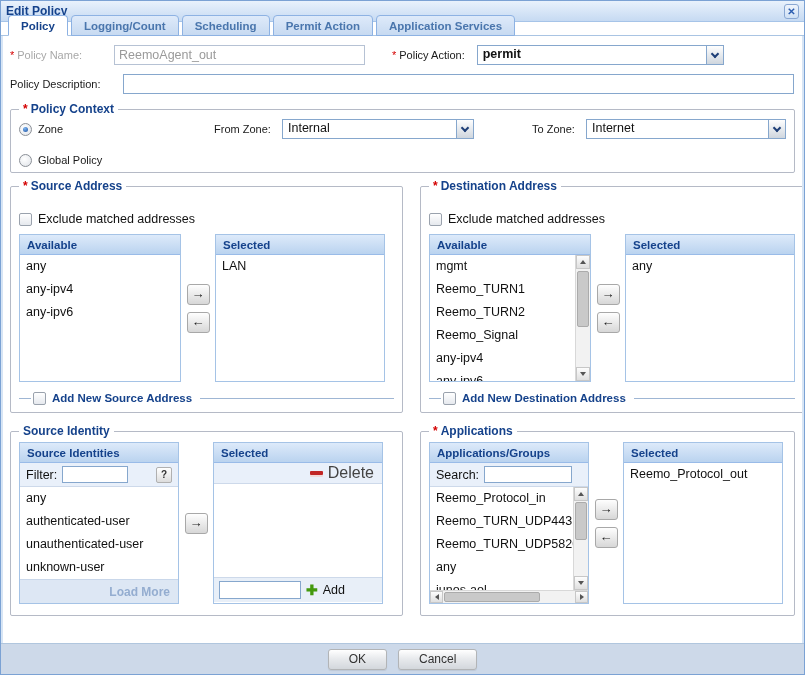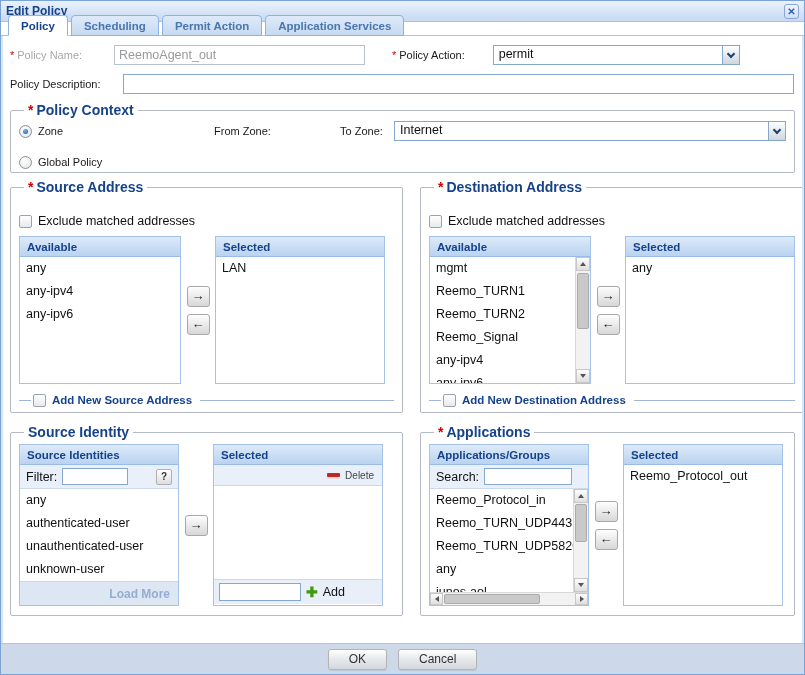--- a/index.html
+++ b/index.html
@@ -40,21 +40,21 @@
   .inp:disabled, .inp.disabled { color:#9a9a9a; border-color:#b6c2d4; background:#fff; }
 
   .sel { height:20px; border:1px solid #86a7cd; background:#fff; display:flex; align-items:stretch; cursor:pointer; }
   .sel .val { flex:1; padding:1px 5px 0; font-size:12.5px; overflow:hidden; white-space:nowrap; }
   .trigger { width:17px; flex:none; border-left:1px solid #86a7cd;
              background:linear-gradient(#fefefe,#cfd6de); display:flex; align-items:center; justify-content:center; }
   .chev { width:6px; height:6px; border-right:2px solid #1f3f77; border-bottom:2px solid #1f3f77;
           transform:rotate(45deg); margin-top:-3px; }
 
   fieldset { border:1px solid #b5bac6; border-radius:2px; padding:0 8px 6px; }
-  legend { font-size:14px; font-weight:bold; color:#15428b; padding:0 4px; margin-left:5px; }
+  legend { font-size:12px; font-weight:bold; color:#15428b; padding:0 4px; }
   legend .req { color:#d40000; margin-right:3px; }
 
   
   .ctx-fieldset { margin-top:7px; height:71px; }
   .ctx-row { display:flex; align-items:center; height:22px; margin-top:2px; }
   .ctx-row + .ctx-row { margin-top:9px; }
   .radio-cell { width:195px; display:flex; align-items:flex-start; gap:6px; }
   .radio { width:13px; height:13px; border-radius:50%; border:1px solid #8b9097; position:relative;
            background:radial-gradient(circle at 40% 35%, #ffffff, #dfe3e8); cursor:pointer; flex:none; }
   .radio.on::after { content:""; position:absolute; left:3px; top:3px; width:5px; height:5px;
@@ -104,21 +104,21 @@
   .frow { height:24px; } .srow { height:24px; }
   .qbtn { width:16px; height:16px; border:1px solid #b0b0b0; border-radius:2px; flex:none;
           background:linear-gradient(#fff,#ddd); font-size:10px; font-weight:bold; color:#333;
           text-align:center; line-height:14px; cursor:pointer; }
   .pfoot { height:24px; background:#dde7f4; border-top:1px solid #c9d7ea; display:flex;
            align-items:center; justify-content:flex-end; padding:0 8px; }
   .loadmore { color:#94add0; font-weight:bold; font-size:12px; cursor:pointer; }
   .ptool { height:21px; background:#e9f0fa; border-bottom:1px solid #cdd9ea; display:flex;
            align-items:center; justify-content:flex-end; gap:5px; padding:0 8px; }
   .minus { width:13px; height:4px; background:#c12626; border-radius:1px; box-shadow:0 2px 0 #f0d9d9; }
-  .ptool .txt { color:#444; font-size:10px; cursor:pointer; }
+  .ptool .txt { color:#444; font-size:16px; cursor:pointer; }
   .paddrow { height:25px; background:#e8eff8; border-top:1px solid #cdd9ea; display:flex;
              align-items:center; gap:5px; padding:0 5px; }
   .plus { color:#43990d; font-weight:bold; font-size:14px; line-height:14px; cursor:pointer; }
   .paddrow .txt { font-size:12.5px; cursor:pointer; }
 
   .si-avail { width:160px; } .si-sel { width:170px; }
   .ap-avail { width:160px; } .ap-sel { width:160px; }
 
   
   .vsb { position:absolute; top:0; right:0; bottom:0; width:15px; background:#f2f2f2;
@@ -151,52 +151,59 @@
 
 <div class="dialog">
 
   <div class="titlebar">
     <span class="title">Edit Policy</span>
     <span class="closebtn">✕</span>
   </div>
 
   <div class="tabbar">
       <div class="tab active">Policy</div>
+      <div class="tab">Logging/Count</div>
       <div class="tab">Scheduling</div>
       <div class="tab">Permit Action</div>
       <div class="tab">Application Services</div>
     </div>
 
   <div class="content">
 
     <div class="formrow">
       <span class="lbl lbl-disabled" style="width:104px;"><span class="req">*</span><span>Policy Name:</span></span>
       <input class="inp disabled" style="width: 251px;" disabled="" value="ReemoAgent_out">
       <span class="lbl" style="margin-left:27px;"><span class="req">*</span><span>Policy Action:</span></span>
-      <div class="sel" style="width:247px; margin-left:28px;">
+      <div class="sel" style="width:247px; margin-left:12px;font-weight:bold;">
         <span class="val">permit</span>
         <span class="trigger">
             <span class="chev"></span>
           </span>
       </div>
     </div>
 
     <div class="formrow">
       <span class="lbl" style="width:113px;">Policy Description:</span>
       <input class="inp" style="flex: 1 1 0%; margin-right: 1px;" value="">
     </div>
 
     <fieldset class="ctx-fieldset">
       <legend><span class="req">*</span><span>Policy Context</span></legend>
       <div class="ctx-row">
         <span class="radio-cell">
           <span class="radio on"></span>
           <span class="lbl">Zone</span>
         </span>
         <span class="lbl" style="width:68px;">From Zone:</span>
+        <div class="sel" style="width:192px;">
+          <span class="val">Internal</span>
+          <span class="trigger">
+              <span class="chev"></span>
+            </span>
+        </div>
         <span class="ctx-spacer"></span>
         <span class="lbl" style="width:54px;">To Zone:</span>
         <div class="sel" style="flex:1;">
           <span class="val">Internet</span>
           <span class="trigger">
               <span class="chev"></span>
             </span>
         </div>
       </div>
       <div class="ctx-row">

